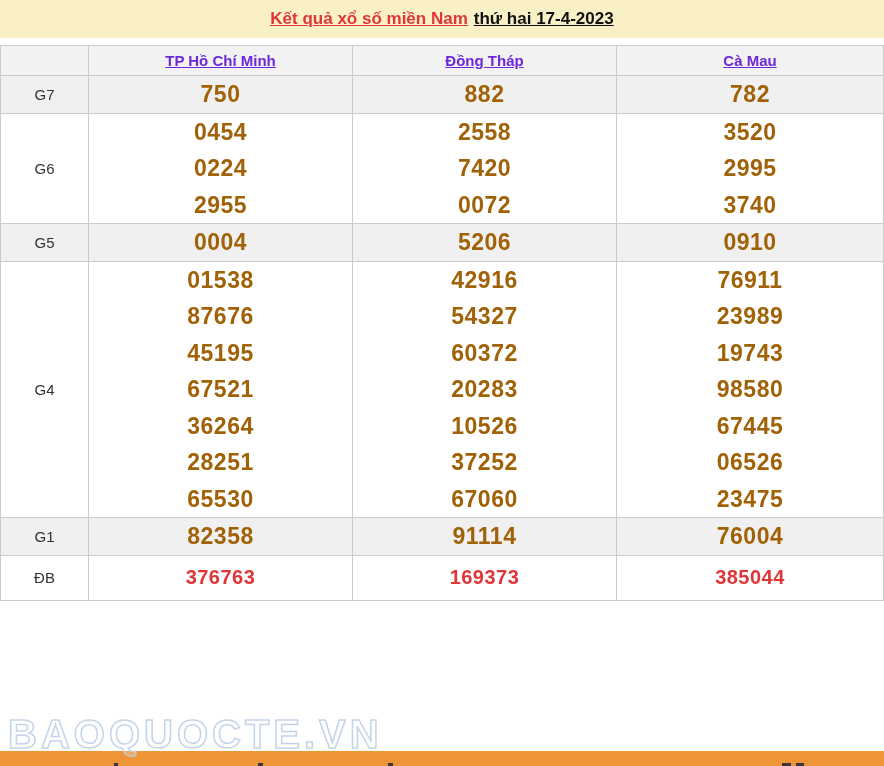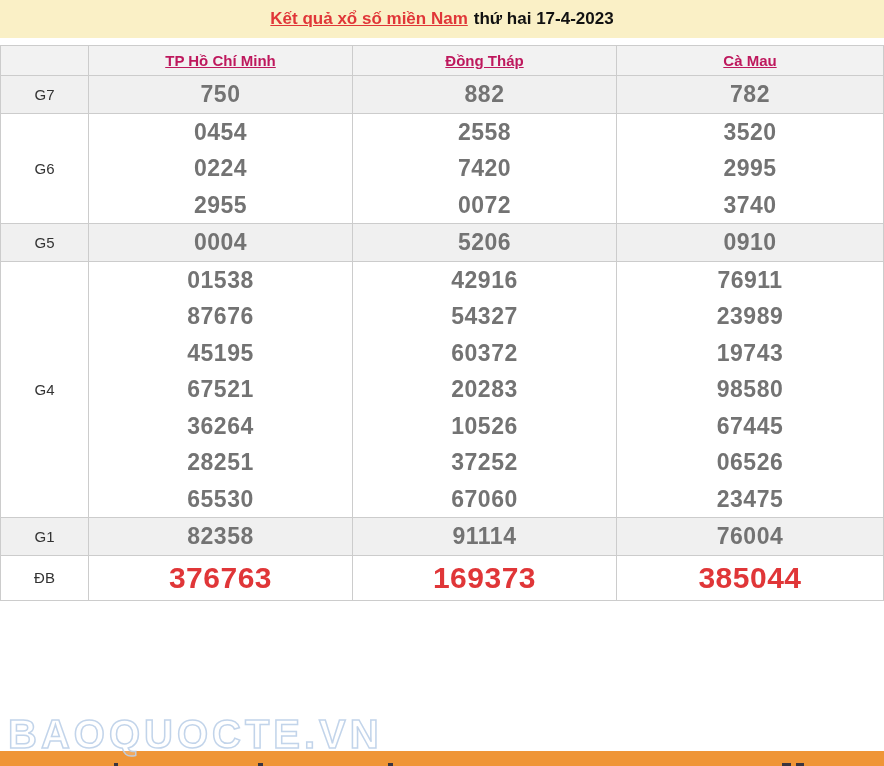--- a/index.html
+++ b/index.html
@@ -2,38 +2,38 @@
 <html><head>
 <meta charset="utf-8">
 <style>
   html,body{margin:0;padding:0}
   body{
     width:884px;height:766px;overflow:hidden;position:relative;
     background:#fff;font-family:"Liberation Sans",sans-serif;
   }
   .title-bar{
     height:38px;line-height:38px;background:#faf0c6;text-align:center;
-    font-size:17px;font-weight:bold;color:#111;white-space:nowrap;
+    font-size:17px;font-weight:bold;color:#111;white-space:nowrap;text-decoration:underline;
   }
   .title-link{color:#e03638;text-decoration:underline;cursor:pointer}
   .title-suffix{margin-left:6px;color:#111}
   .gap{height:7px}
   table{border-collapse:collapse;width:884px;table-layout:fixed}
   th,td{border:1px solid #ccc;text-align:center;vertical-align:middle;padding:0}
   thead tr{height:30px;background:#f2f2f2}
   thead th{font-size:15px}
-  thead a{color:#be185d;font-weight:bold;cursor:pointer}
+  thead a{color:#6d28d9;font-weight:bold;cursor:pointer}
   td.label{font-size:15px;color:#333;font-weight:normal}
-  .val{line-height:36.5px;font-size:23px;font-weight:bold;color:#737373;letter-spacing:.5px}
+  .val{line-height:36.5px;font-size:23px;font-weight:bold;color:#a16207;letter-spacing:.5px}
   tr.alt{background:#f0f0f0}
   tr.row-g8{height:44px} tr.row-g7{height:37px} tr.row-g6{height:110px}
   tr.row-g5{height:37px} tr.row-g4{height:256px} tr.row-g3{height:73px}
   tr.row-g2{height:37px} tr.row-g1{height:37px} tr.row-db{height:45px}
   tr.row-g8 .val{font-size:28px;color:#e03638;line-height:42px}
-  tr.row-db .val{font-size:30px;color:#e03638;line-height:43px}
+  tr.row-db .val{font-size:20px;color:#e03638;line-height:43px}
   .watermark{
     position:absolute;left:8px;top:712px;z-index:5;pointer-events:none;
     font-size:40px;font-weight:bold;letter-spacing:4px;white-space:nowrap;
     color:rgba(255,255,255,0.18);
     -webkit-text-stroke:1.5px rgba(187,207,232,0.9);
   }
   .orange-bar{
     position:absolute;left:0;top:751px;width:884px;height:15px;
     background:#ef9537;overflow:hidden;
   }

